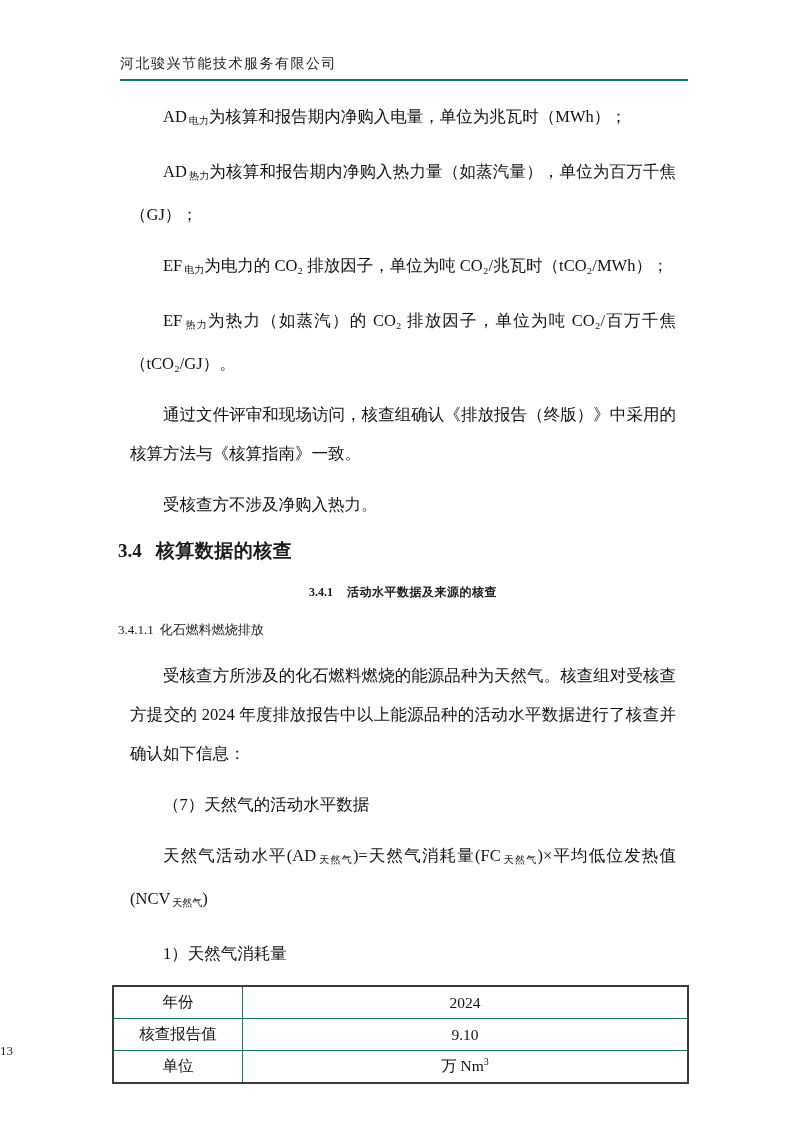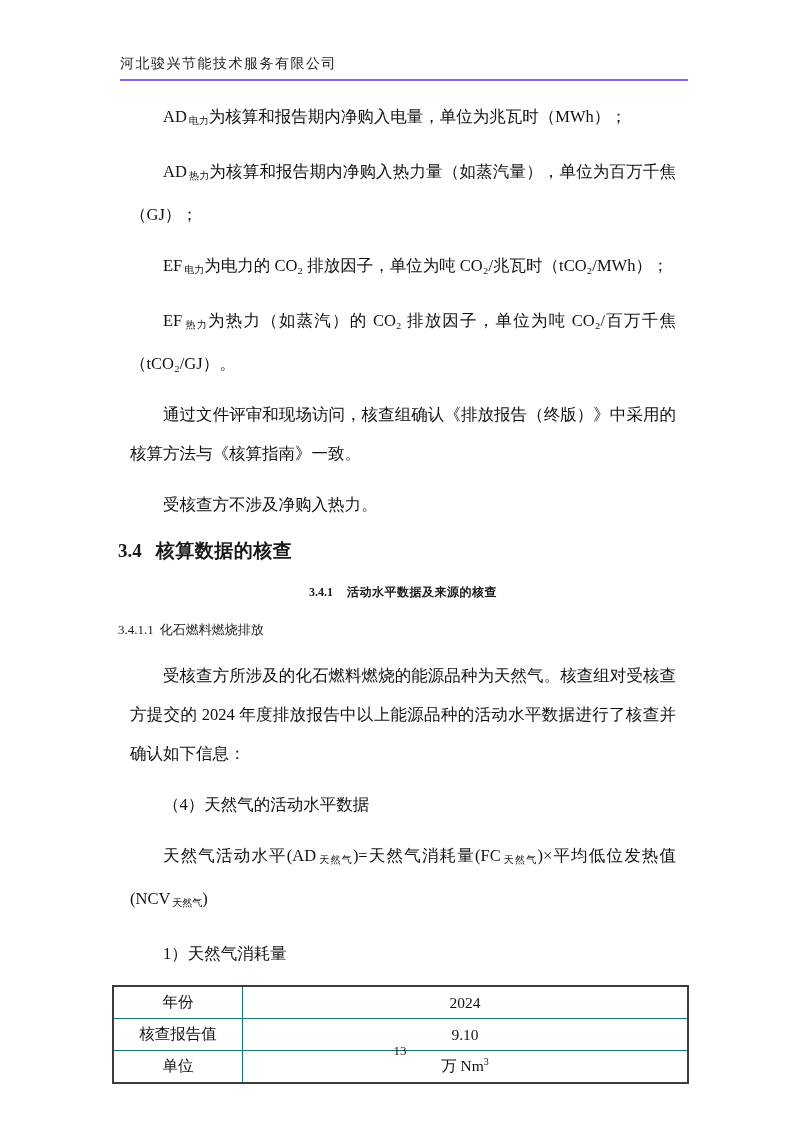--- a/index.html
+++ b/index.html
@@ -4,21 +4,21 @@
 <style>
   html,body { margin:0; padding:0; background:#ffffff; }
   .page {
     width:800px; height:1131px; background:#ffffff; position:relative;
     box-sizing:border-box; overflow:hidden; color:#1a1a1a;
     font-family:"Liberation Serif","DejaVu Serif",serif;
   }
   .header { margin:54px 112px 0 120px; }
   .company {
     font-size:14px; color:#222; letter-spacing:1.5px;
-    padding-bottom:5px; border-bottom:2px solid #8b5cf6; line-height:20px;
+    padding-bottom:5px; border-bottom:2px solid #0f766e; line-height:20px;
   }
   .content { margin:16px 112px 0 118px; }
   p.body {
     margin:12px; font-size:16.5px; line-height:39px;
     text-align:justify; color:#111;
   }
   .indent { text-indent:2em; }
   .sub {
     font-size:10px; vertical-align:-2px; margin-left:2px; letter-spacing:0;
   }
@@ -35,21 +35,21 @@
   table.data {
     border-collapse:collapse; width:calc(100% + 7px); margin:10px 0 0 -6px;
     border:2px solid #3c3c3c;
   }
   table.data td {
     border:1px solid #0f766e; height:31px; text-align:center;
     font-size:15.5px; padding:0 4px; color:#111;
   }
   td.lbl { width:22.5%; }
   .footer {
-    position:absolute; left:0; right:0; bottom:72px; text-align:center;
+    position:absolute; left:0; right:0; bottom:72px; text-align:left;
     font-size:13px; color:#222;
   }
 </style>
 </head>
 <body>
 
 <div class="page">
 
   <div class="header">
     <div class="company">河北骏兴节能技术服务有限公司</div>
@@ -70,21 +70,21 @@
     <p class="body indent">受核查方不涉及净购入热力。</p>
 
     <div class="h1"><span class="h-num">3.4</span><span class="h-title">核算数据的核查</span></div>
 
     <div class="h2"><span class="h-num">3.4.1</span><span class="h-title">活动水平数据及来源的核查</span></div>
 
     <div class="h3"><span class="h-num">3.4.1.1</span><span class="h-title">化石燃料燃烧排放</span></div>
 
     <p class="body indent">受核查方所涉及的化石燃料燃烧的能源品种为天然气。核查组对受核查方提交的 2024 年度排放报告中以上能源品种的活动水平数据进行了核查并确认如下信息：</p>
 
-    <p class="body indent">（4）天然气的活动水平数据</p>
+    <p class="body indent">（7）天然气的活动水平数据</p>
 
     <p class="body indent"><span>天然气活动水平(AD</span><span class="sub">天然气</span><span>)=天然气消耗量(FC</span><span class="sub">天然气</span><span>)×平均低位发热值(NCV</span><span class="sub">天然气</span><span>)</span></p>
 
     <p class="body indent">1）天然气消耗量</p>
 
     <table class="data">
       <tbody>
         <tr>
           <td class="lbl">年份</td>
           <td>2024</td>

